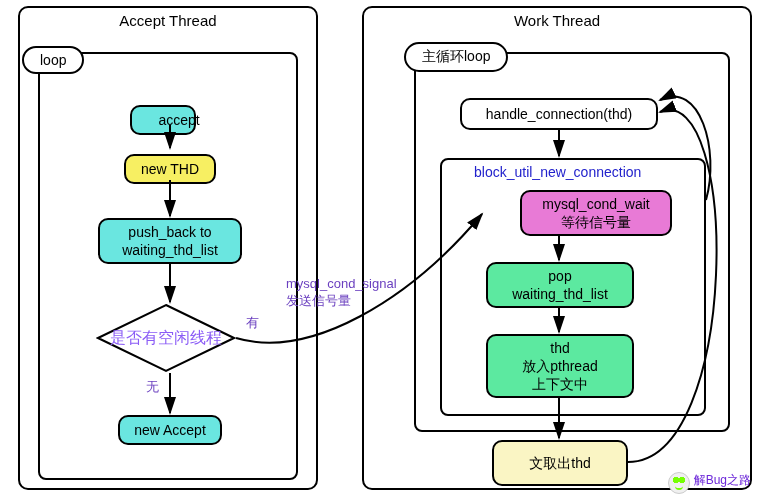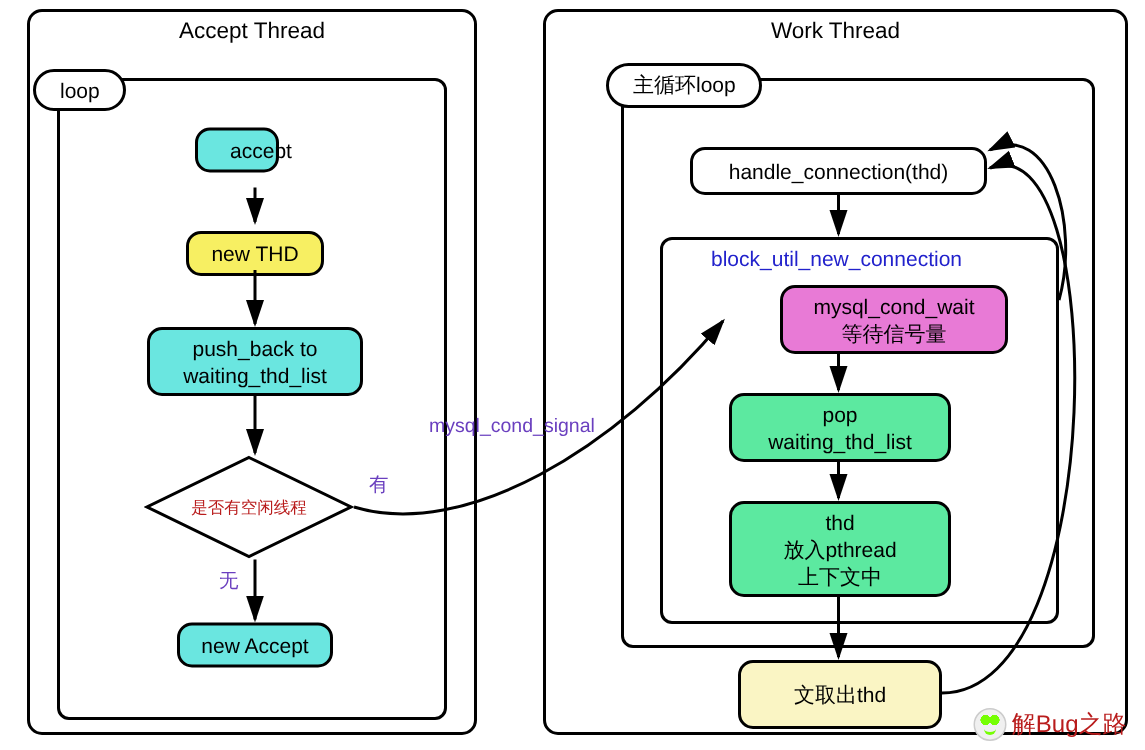--- a/index.html
+++ b/index.html
@@ -68,39 +68,39 @@
     justify-content: center;
   }
   .diamond svg {
     position: absolute;
     top: 0; left: 0;
     width: 100%; height: 100%;
   }
   .diamond-text {
     position: relative;
     z-index: 2;
-    color: #b91c1c;
-    font-size: 11px;
+    color: #8b5cf6;
+    font-size: 16px;
     text-align: center;
   }
   .blue-text { color: #2222cc; }
   .purple-text { color: #6a3fbf; }
   .edge-label {
     position: absolute;
     font-size: 13px;
   }
   .watermark {
     position: absolute;
     right: 12px;
     bottom: 6px;
     display: flex;
-    align-items: center;
+    align-items: flex-start;
     gap: 4px;
-    color: #b91c1c;
-    font-size: 16px;
+    color: #6d28d9;
+    font-size: 12px;
     z-index: 20;
   }
   .wm-icon {
     width: 22px;
     height: 22px;
     border-radius: 50%;
     background: radial-gradient(circle at 35% 35%, #76ff03 18%, transparent 19%),
                 radial-gradient(circle at 65% 35%, #76ff03 18%, transparent 19%),
                 #f0f0f0;
     border: 1px solid #ccc;
@@ -125,21 +125,21 @@
 </head>
 <body>
 
 <div class="container" style="left:18px; top:6px; width:300px; height:484px;">
   <div class="container-title">Accept Thread</div>
 </div>
 
 <div class="loop-box" style="left:38px; top:52px; width:260px; height:428px;"></div>
 <div class="loop-label" style="left:22px; top:46px;">loop</div>
 
-<div class="node cyan" style="left:130px; top:85px; width:56px; height:30px;padding-left:40px;">
+<div class="node cyan" style="left:130px; top:105px; width:66px; height:30px;padding-left:40px;">
   <span>accept</span>
 </div>
 <div class="node yellow" style="left:124px; top:154px; width:92px; height:30px;">
   <span>new THD</span>
 </div>
 <div class="node cyan" style="left:98px; top:218px; width:144px; height:46px;">
   <span>push_back to</span>
   <span>waiting_thd_list</span>
 </div>
 
@@ -185,20 +185,21 @@
 </div>
 
 <div class="node lightyellow" style="left:492px; top:440px; width:136px; height:46px;">
   <span>文取出thd</span>
 </div>
 
 <div class="edge-label purple-text" style="left:146px; top:378px;">无</div>
 <div class="edge-label purple-text" style="left:246px; top:314px;">有</div>
 <div class="edge-label purple-text" style="left:286px; top:276px; line-height:1.3;">
   <div>mysql_cond_signal</div>
+  <div>发送信号量</div>
 </div>
 
 <svg class="arrows">
   <defs>
     <marker id="ah" markerWidth="10" markerHeight="10" refX="8" refY="3" orient="auto" markerUnits="strokeWidth">
       <path d="M0,0 L0,6 L9,3 z" fill="#000"></path>
     </marker>
   </defs>
 
   <line x1="170" y1="125" x2="170" y2="148" stroke="#000" stroke-width="2" marker-end="url(#ah)"></line>

